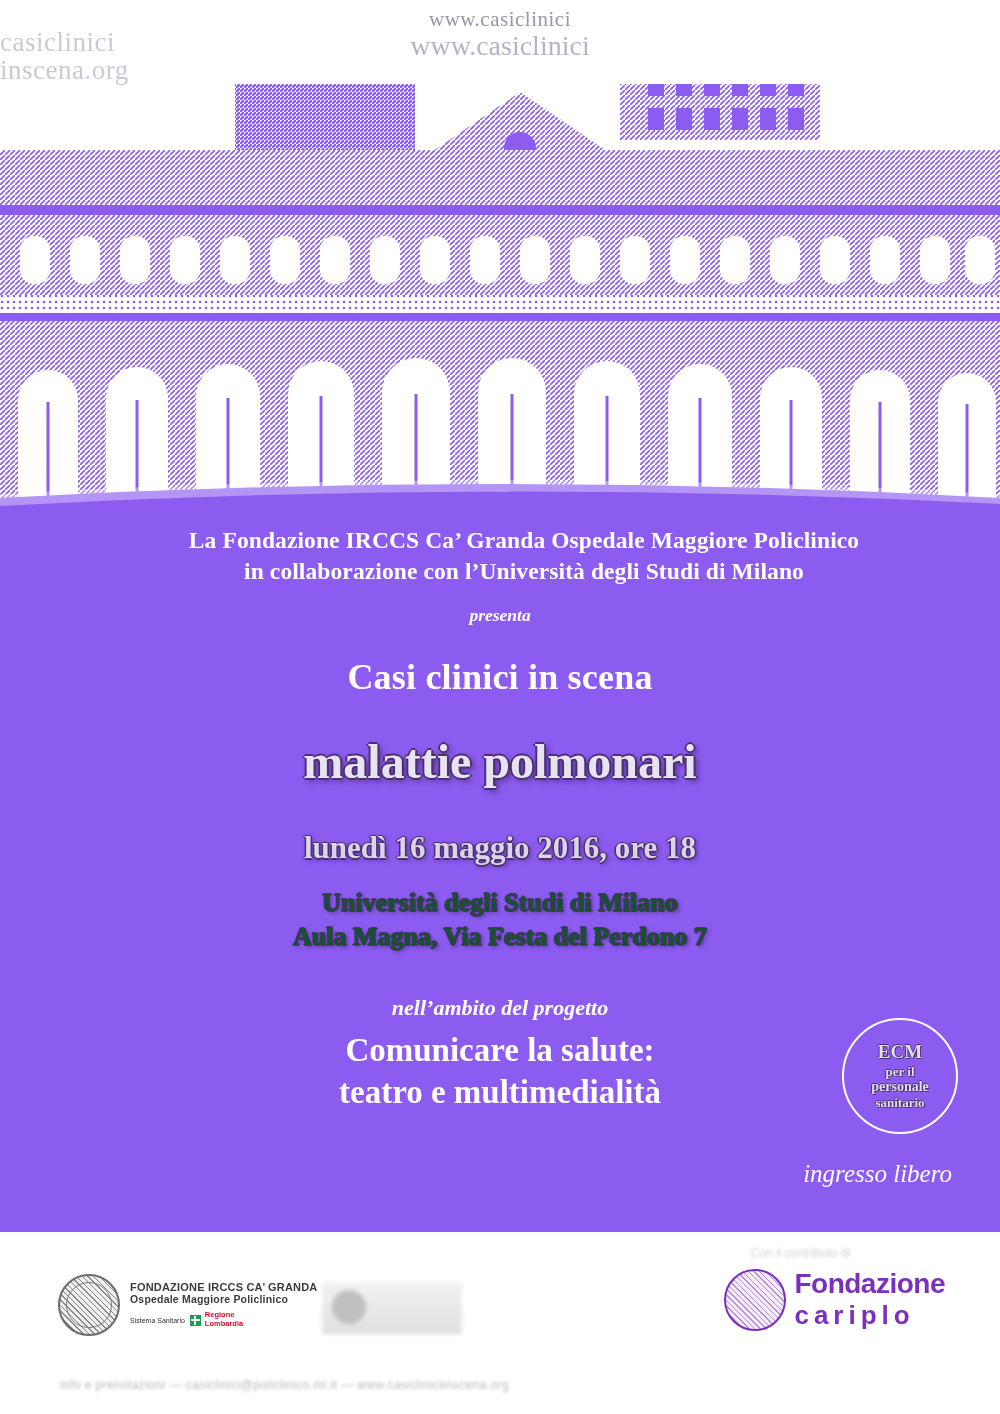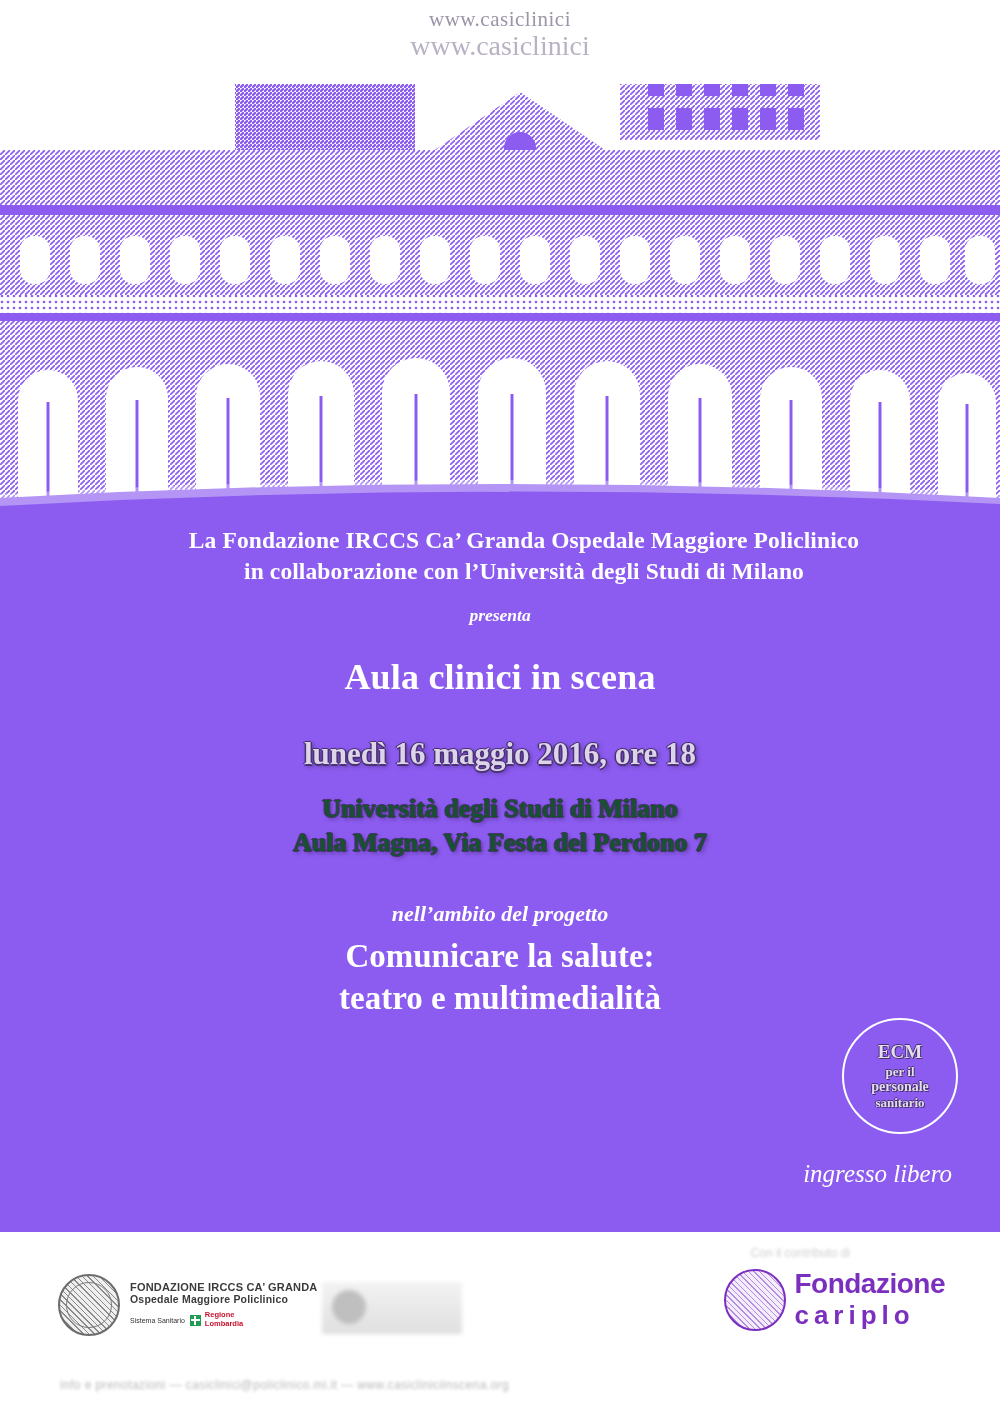--- a/index.html
+++ b/index.html
@@ -425,37 +425,40 @@
           <line x1="967" y1="404" x2="967" y2="500"></line>
         </g>
       </g>
 
       <path d="M0 498 Q500 470 1000 498 L1000 545 L0 545 Z" fill="#8c5cf0"></path>
       <path d="M0 494 Q500 466 1000 494 L1000 504 Q500 478 0 506 Z" fill="#ffffff" opacity=".35"></path>
     </svg>
   </div>
 
   <div class="top-strip">
+    <div class="url-ghost">casiclinici
+inscena.org</div>
     <div class="url-main">
       <div class="l1">www.casiclinici</div>
       <div class="l2">www.casiclinici</div>
     </div>
   </div>
 
   <div class="content">
     <div class="promoter">
       <div>La Fondazione IRCCS Ca’ Granda Ospedale Maggiore Policlinico</div>
       <div>in collaborazione con l’Università degli Studi di Milano</div>
     </div>
 
     <div class="presenta">presenta</div>
 
-    <div class="series-title">Aula clinici in scena</div>
+    <div class="series-title">Casi clinici in scena</div>
 
     <div class="event-title">
+      <div>malattie polmonari</div>
     </div>
 
     <div class="event-date">lunedì 16 maggio 2016, ore 18</div>
 
     <div class="venue">
       <div>Università degli Studi di Milano</div>
       <div>Aula Magna, Via Festa del Perdono 7</div>
     </div>
 
     <div class="project-intro">nell’ambito del progetto</div>

